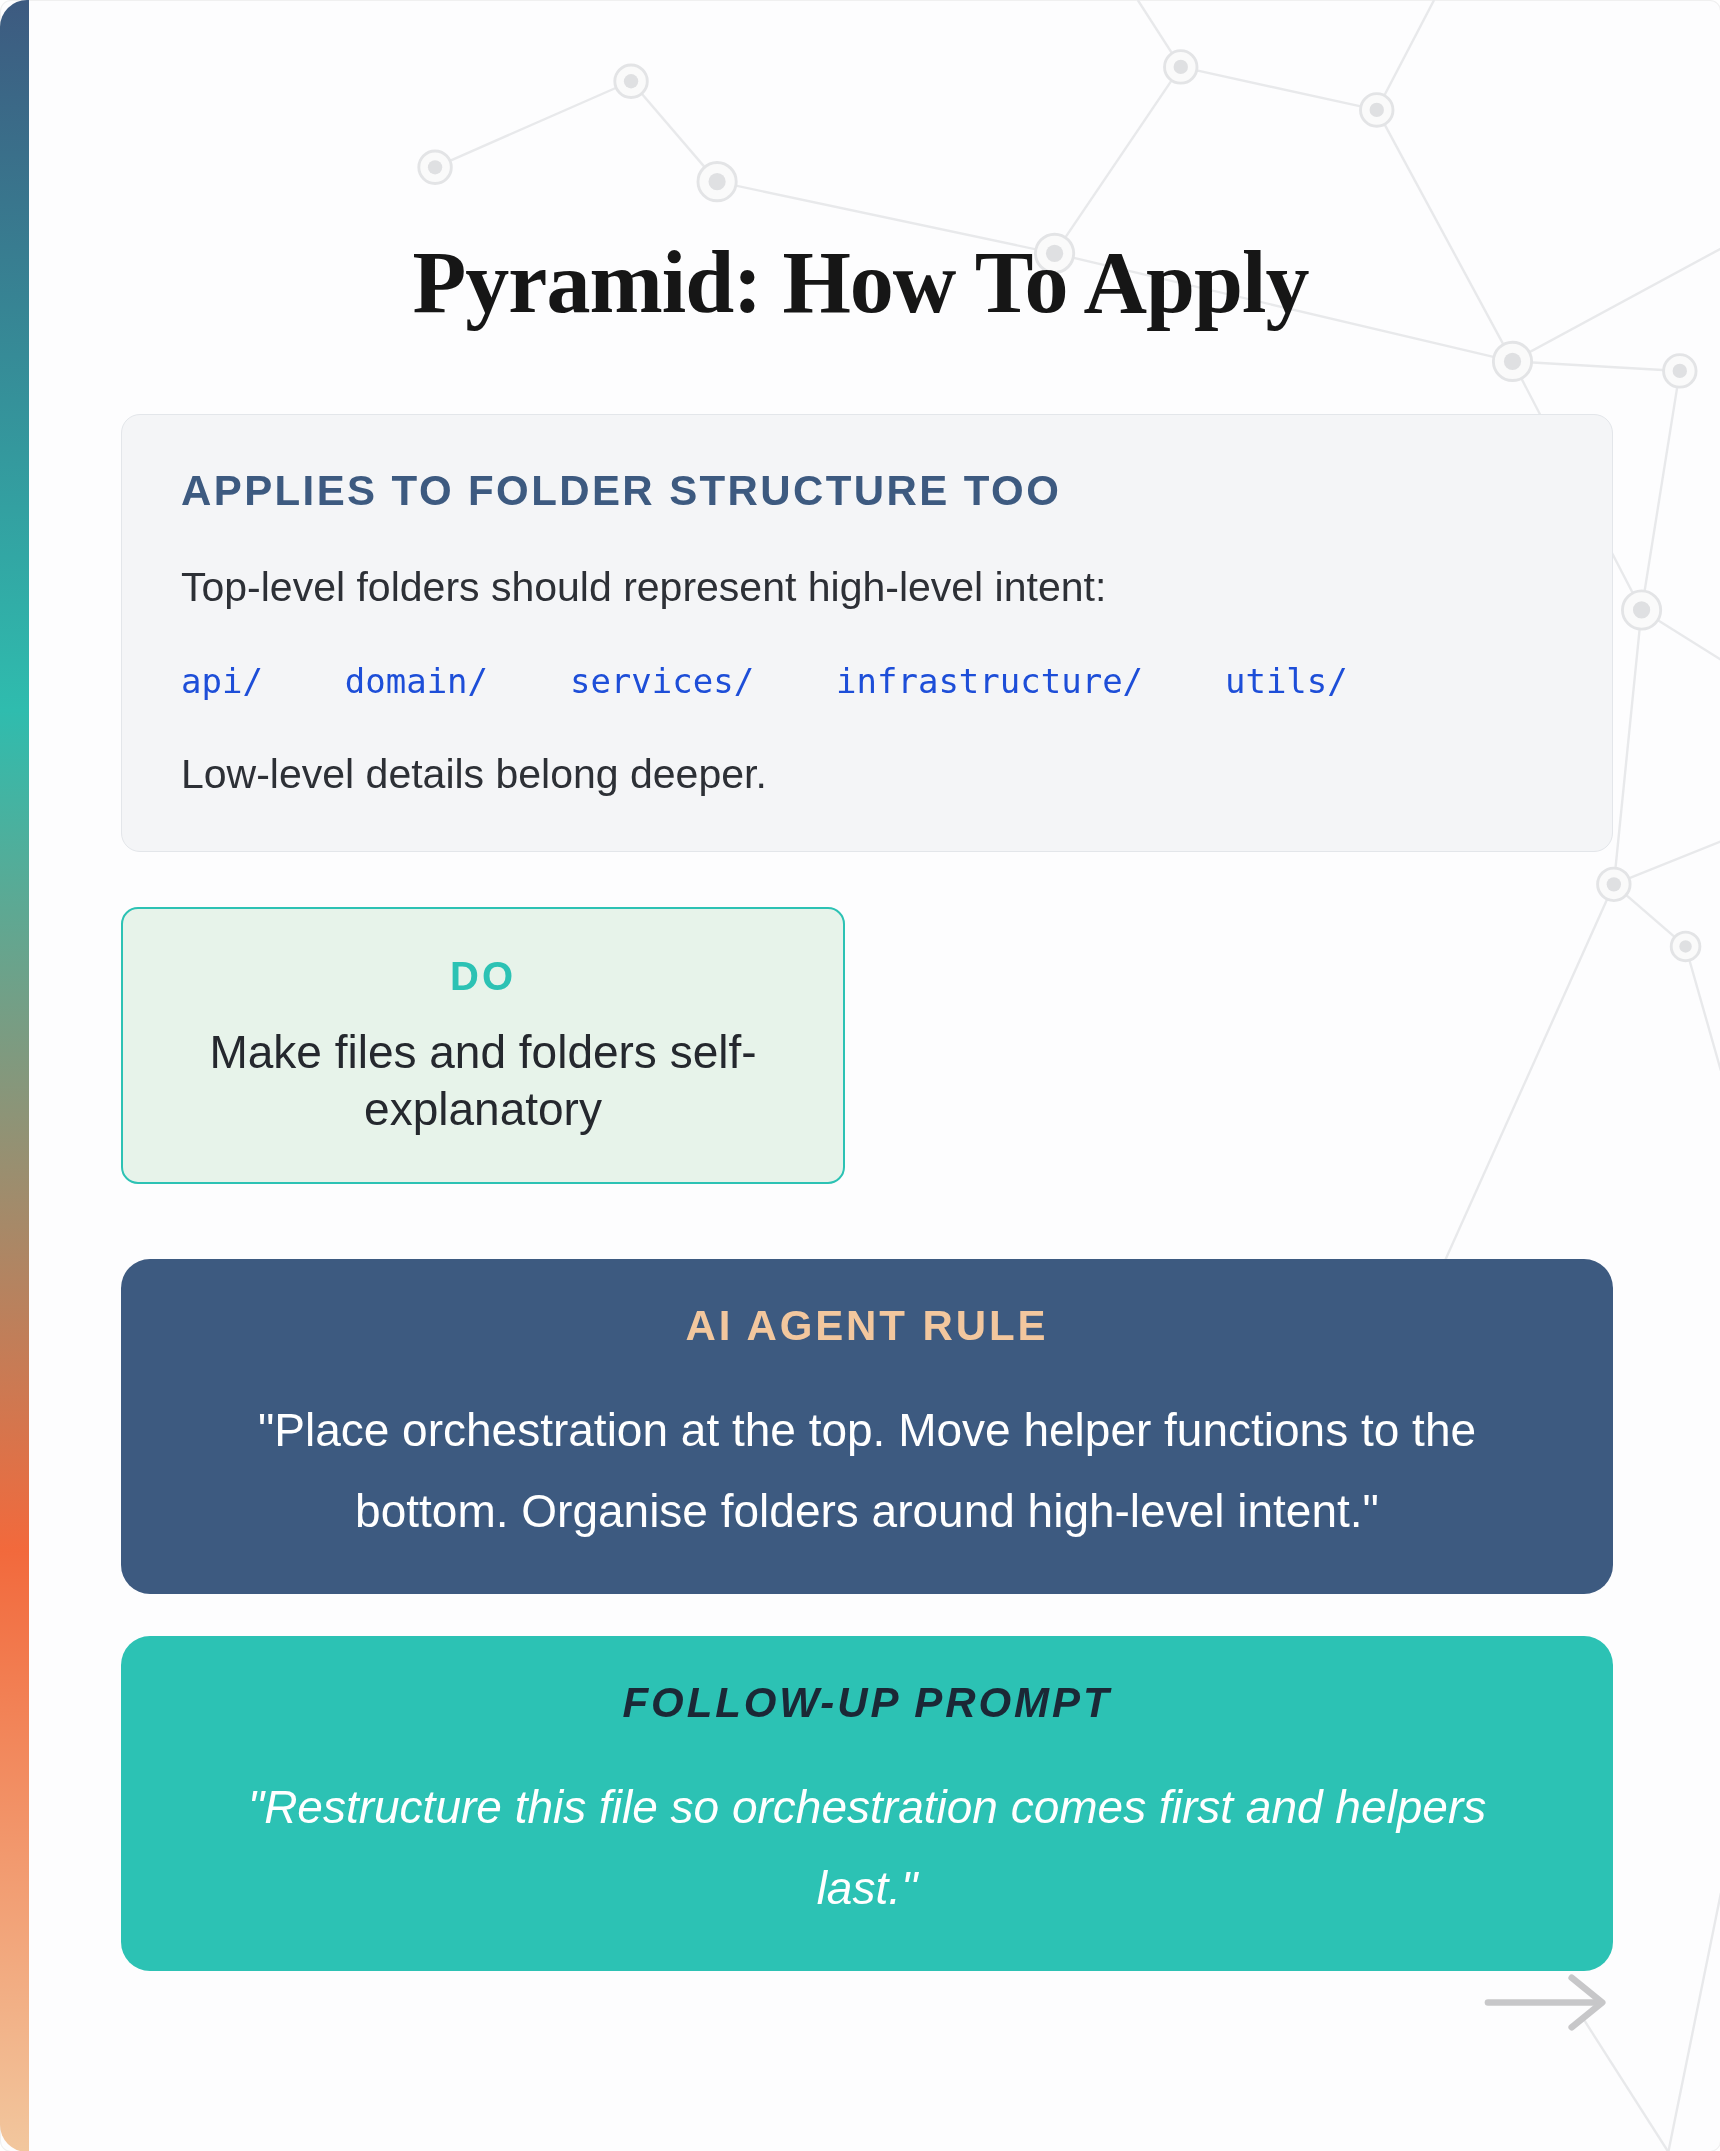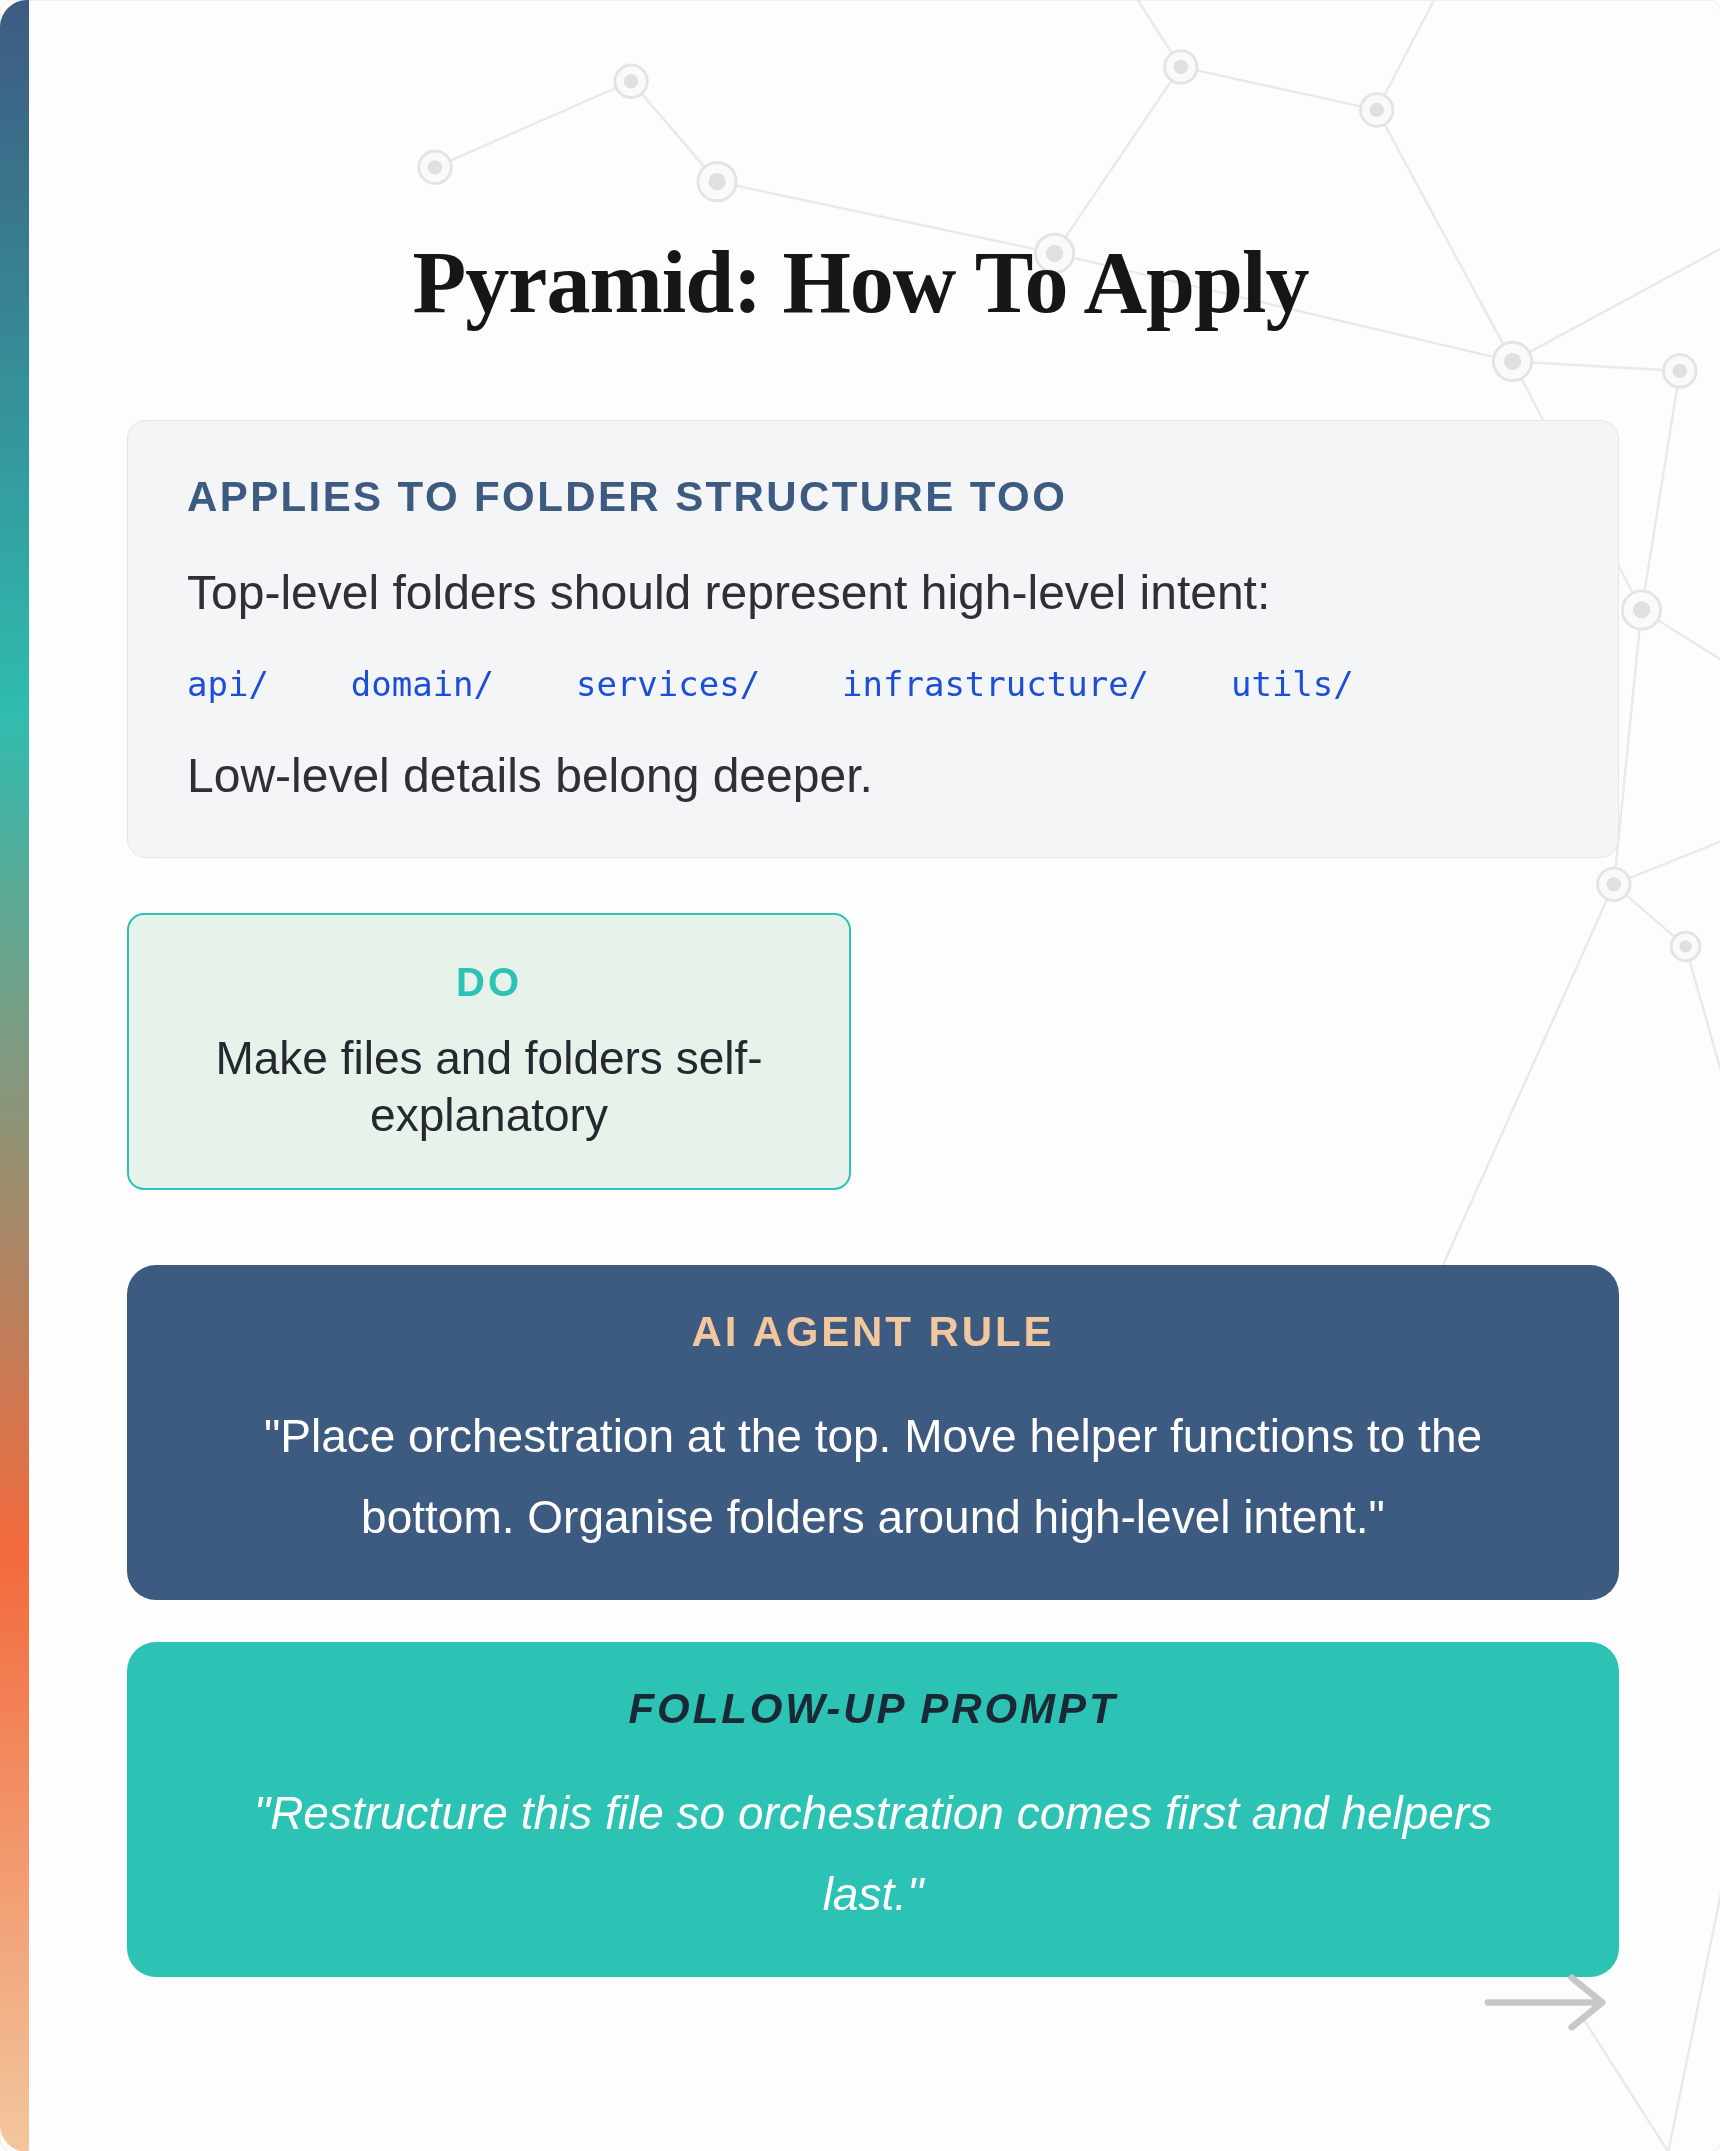--- a/index.html
+++ b/index.html
@@ -22,34 +22,34 @@
       var(--orange,#f2693c) 72%,
       var(--peach,#f2c79e) 100%);
   }
   .title{
     position:absolute;left:0;top:237px;width:1721px;margin:0;z-index:1;
     text-align:center;
     font-family:"Liberation Serif","DejaVu Serif",serif;
     font-weight:800;font-size:88px;line-height:1.05;
     letter-spacing:-1px;color:#161616;
   }
-  section{position:absolute;z-index:1;box-sizing:border-box;margin:12px;}
+  section{position:absolute;z-index:1;box-sizing:border-box;margin:6px;}
   section h2,section h3,section p{margin:0;}
   .info{
     left:115px;top:408px;width:1492px;height:438px;
     background:var(--info-bg,#f4f5f7);
     border:1px solid #e3e6ea;border-radius:19px;
     padding:52px 59px;
     display:flex;flex-direction:column;justify-content:space-between;
   }
   .info-h{
     font-size:42px;font-weight:700;letter-spacing:2.4px;
     color:var(--navy,#3d5a80);
   }
-  .body{font-size:48px;color:#2d3036;line-height:1.2;}
+  .body{font-size:41px;color:#2d3036;line-height:1.2;}
   .code{
     font-family:"DejaVu Sans Mono","Liberation Mono",monospace;
     font-size:34px;color:#1d4ed8;white-space:pre;line-height:1.2;
   }
   .pill{
     top:901px;width:724px;height:277px;border-radius:17px;
     display:flex;flex-direction:column;justify-content:center;align-items:center;
     gap:25px;padding:19px 76px;text-align:center;
   }
   .do{left:115px;background:var(--do-bg,#e7f3ea);border:2.9px solid var(--teal,#2cc2b4);}

